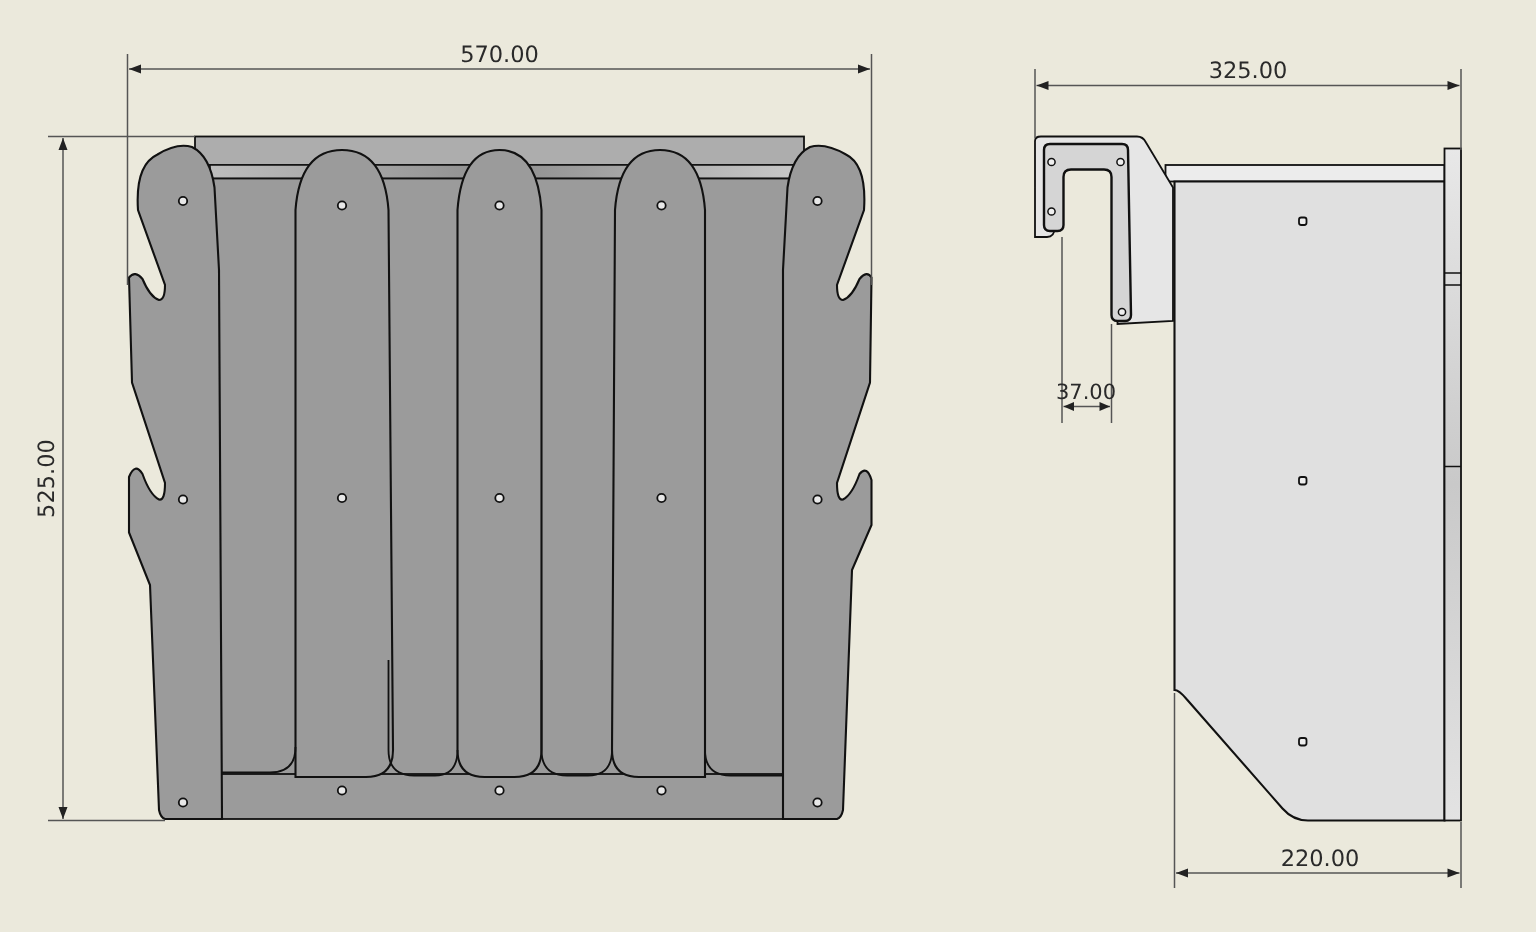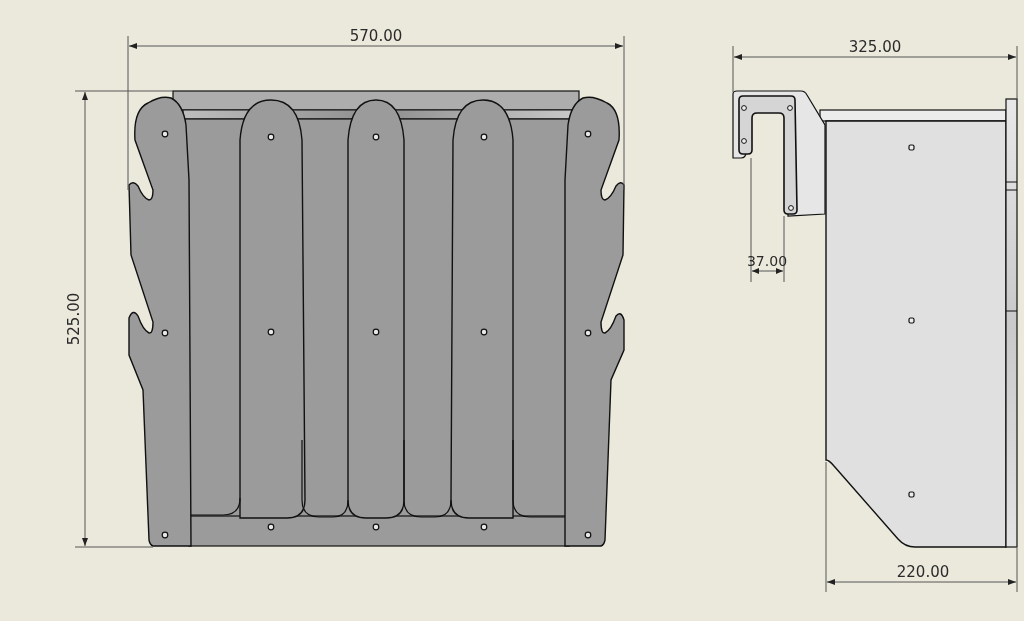--- a/index.html
+++ b/index.html
@@ -1,17 +1,17 @@
 <!DOCTYPE html>
 <html><head>
 <meta charset="utf-8">
 <style>
   html, body { margin:0; padding:0; }
   body { width:1024px; height:621px; background:#ebe9dc; overflow:hidden; font-family:"DejaVu Sans", sans-serif; }
-  #stage { position:relative; width:808px; height:621px;margin-left:43px; }
+  #stage { position:relative; width:808px; height:621px; }
   svg { position:absolute; left:0; top:0; }
   .dim-text { font-family:"DejaVu Sans", sans-serif; font-size:15px; fill:#2a2a2a; }
 </style>
 </head>
 <body>
 
 <div id="stage">
 <svg width="1024" height="621" viewBox="0 0 1024 621" xmlns="http://www.w3.org/2000/svg">
   <defs>
     <linearGradient id="barGrad" x1="0" x2="1" y1="0" y2="0">

